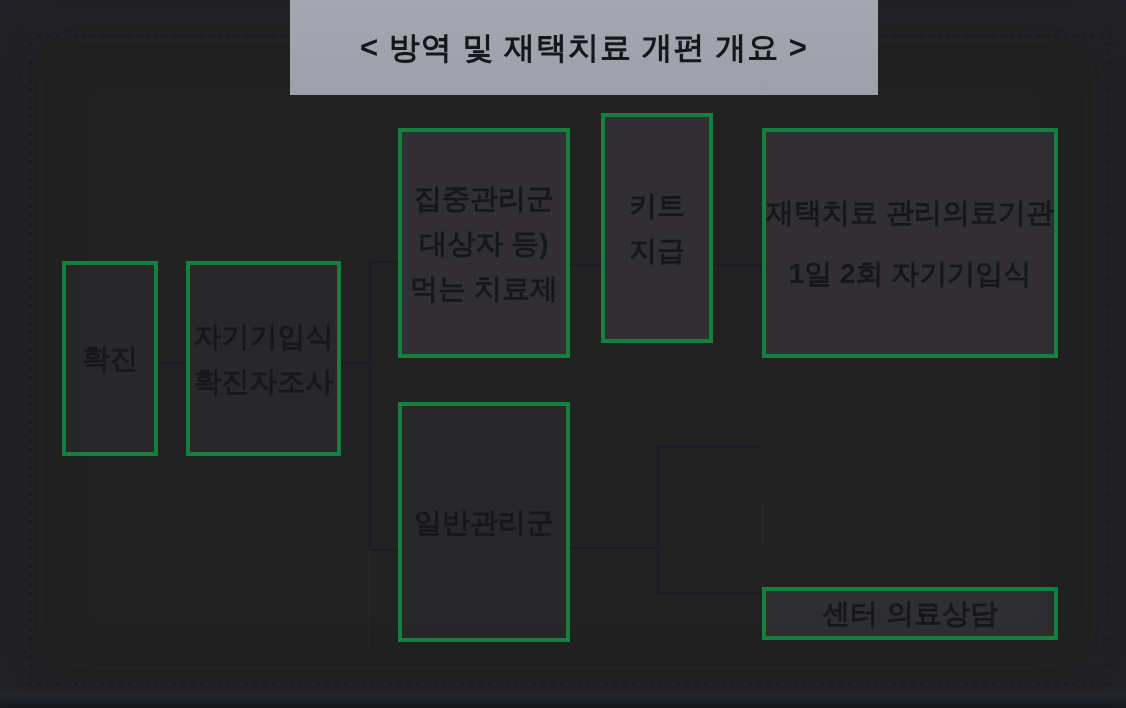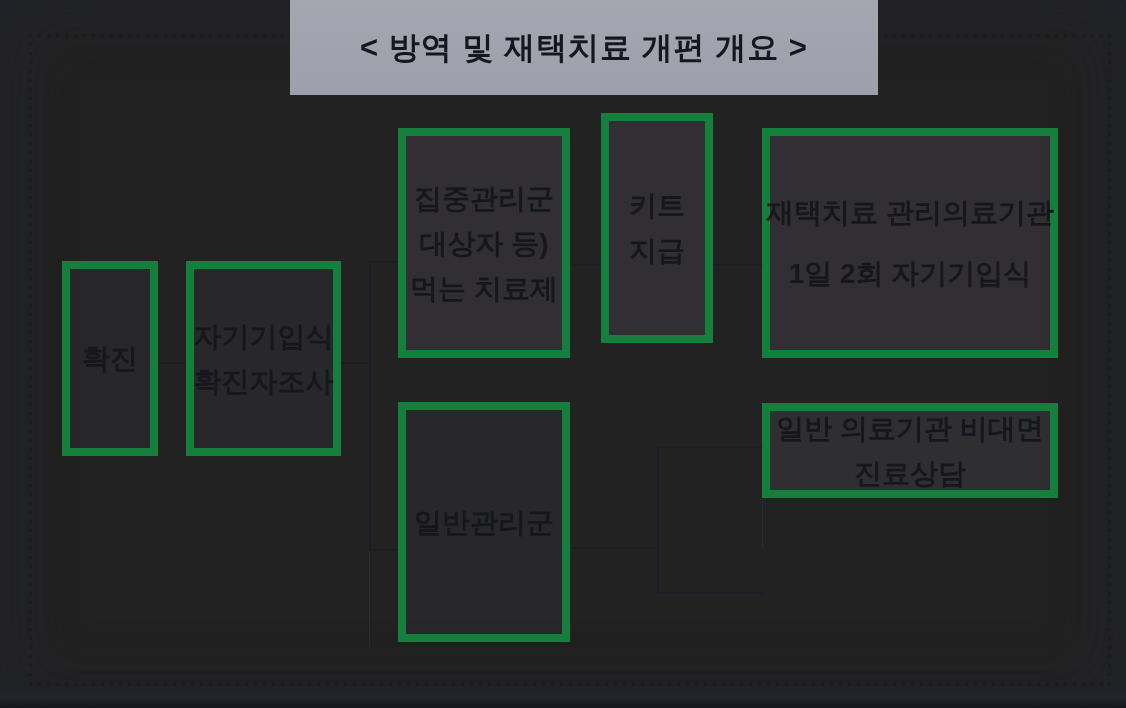--- a/index.html
+++ b/index.html
@@ -28,21 +28,21 @@
     background:linear-gradient(180deg,#a4a6b0 0%,#9da0aa 100%);
     display:flex;align-items:center;justify-content:center;
     z-index:3;
   }
   .title-text{
     font-size:31px;font-weight:bold;color:#15171d;letter-spacing:1px;
   }
 
   .node{
     position:absolute;
-    border:8px solid #15803d;
+    border:4px solid #15803d;
     box-sizing:border-box;
     display:flex;flex-direction:column;align-items:center;justify-content:center;
     z-index:2;
   }
   .node .tl{
     font-size:28px;font-weight:bold;color:#15171d;line-height:45px;
     white-space:nowrap;text-align:center;
   }
   .fill-a{background:rgba(128,120,150,.16);} 
   .fill-b{background:rgba(120,120,140,.08);} 
@@ -101,21 +101,20 @@
 
   <div class="node fill-a" style="left:762px;top:128px;width:296px;height:230px;gap:16px;">
     <div class="tl">재택치료 관리의료기관</div>
     <div class="tl">1일 2회 자기기입식</div>
   </div>
 
   <div class="node fill-b" style="left:398px;top:402px;width:172px;height:240px;">
     <div class="tl">일반관리군</div>
   </div>
 
-  <div class="node fill-c" style="left:762px;top:403px;width:296px;height:95px;">
-    <div class="tl">일반 의료기관 비대면</div>
-    <div class="tl">진료상담</div>
+
+  <div class="node fill-c" style="left:762px;top:587px;width:296px;height:53px;">
+    <div class="tl">센터 의료상담</div>
   </div>
-
 
   <div class="vignette"></div>
   <div class="bottom-shade"></div>
 </div>
 
 </body></html>

